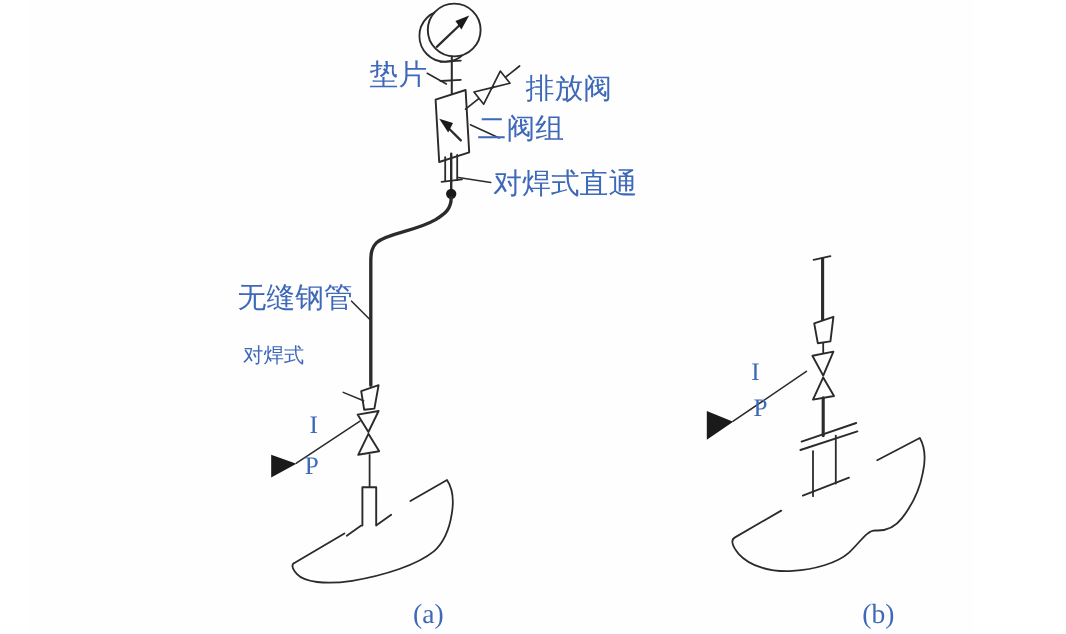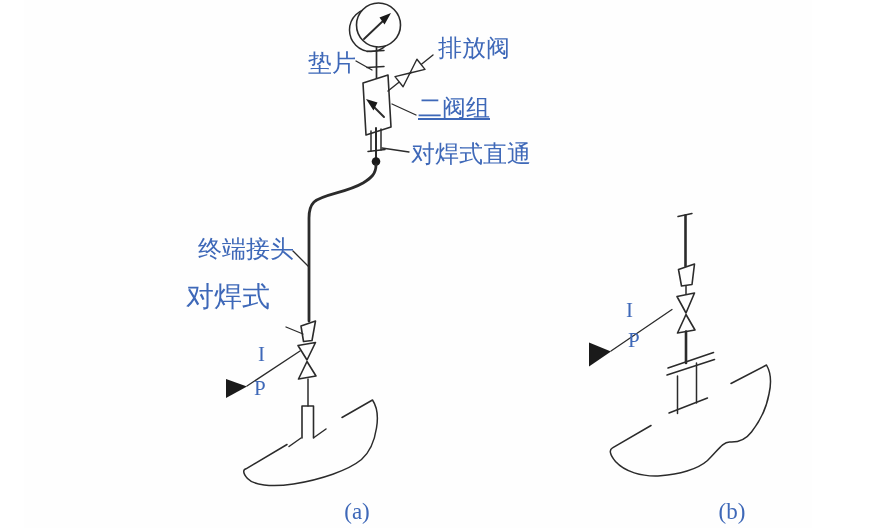--- a/index.html
+++ b/index.html
@@ -147,31 +147,31 @@
         <line x1="648" y1="309.5" x2="587" y2="351" stroke-width="1.3"></line>
         <polygon points="565,342.5 587,351.5 565,366.5" fill="#1a1a1a" stroke="none"></polygon>
       </g>
 
       <path d="M 707 383.5 L 742.5 365 C 746.5 372 747.5 383 745 394 C 742.5 407.5 736.5 420.5 727.5 432 C 721 440.5 713 442.5 705.5 442 C 698.5 442 693.5 451 683.5 460.5 C 673.5 469.5 654.5 474.5 636.5 475.8 C 617.5 477 600.5 471.5 591.5 461.5 C 585.5 454.5 585 449.5 588.5 447.8 L 627 425.5"></path>
     </g>
   </svg>
 
   <span class="lbl right" style="left:256px; top:50px; width:76px;">垫片</span>
 
-  <span class="lbl" style="left:414px; top:35px;">排放阀</span>
+  <span class="lbl" style="left:414px; top:62px;">排放阀</span>
 
-  <span class="lbl" style="left:394px; top:95px;text-decoration:underline;">二阀组</span>
+  <span class="lbl" style="left:374px; top:95px;">二阀组</span>
 
   <div class="lbl center" style="left:386px; top:141px; width:122px;">
     <div>对焊式直通</div>
   </div>
 
-  <span class="lbl right" style="left:174px; top:236px; width:96px;">终端接头</span>
+  <span class="lbl right" style="left:174px; top:236px; width:96px;">无缝钢管</span>
 
-  <div class="lbl center" style="left:146px; top:284px; width:116px; font-size:28px;font-family:Liberation Serif, serif;">
+  <div class="lbl center" style="left:146px; top:284px; width:116px; font-size:17px;font-family:Liberation Serif, serif;">
     <div>对焊式</div>
   </div>
 
   <span class="ip" style="left:234px; top:344px;">I</span>
   <span class="ip" style="left:230px; top:378px;">P</span>
 
   <span class="ip" style="left:602px; top:300px;">I</span>
   <span class="ip" style="left:604px; top:330px;">P</span>
 
   <span class="caption" style="left:309px; top:499px;">(a)</span>

